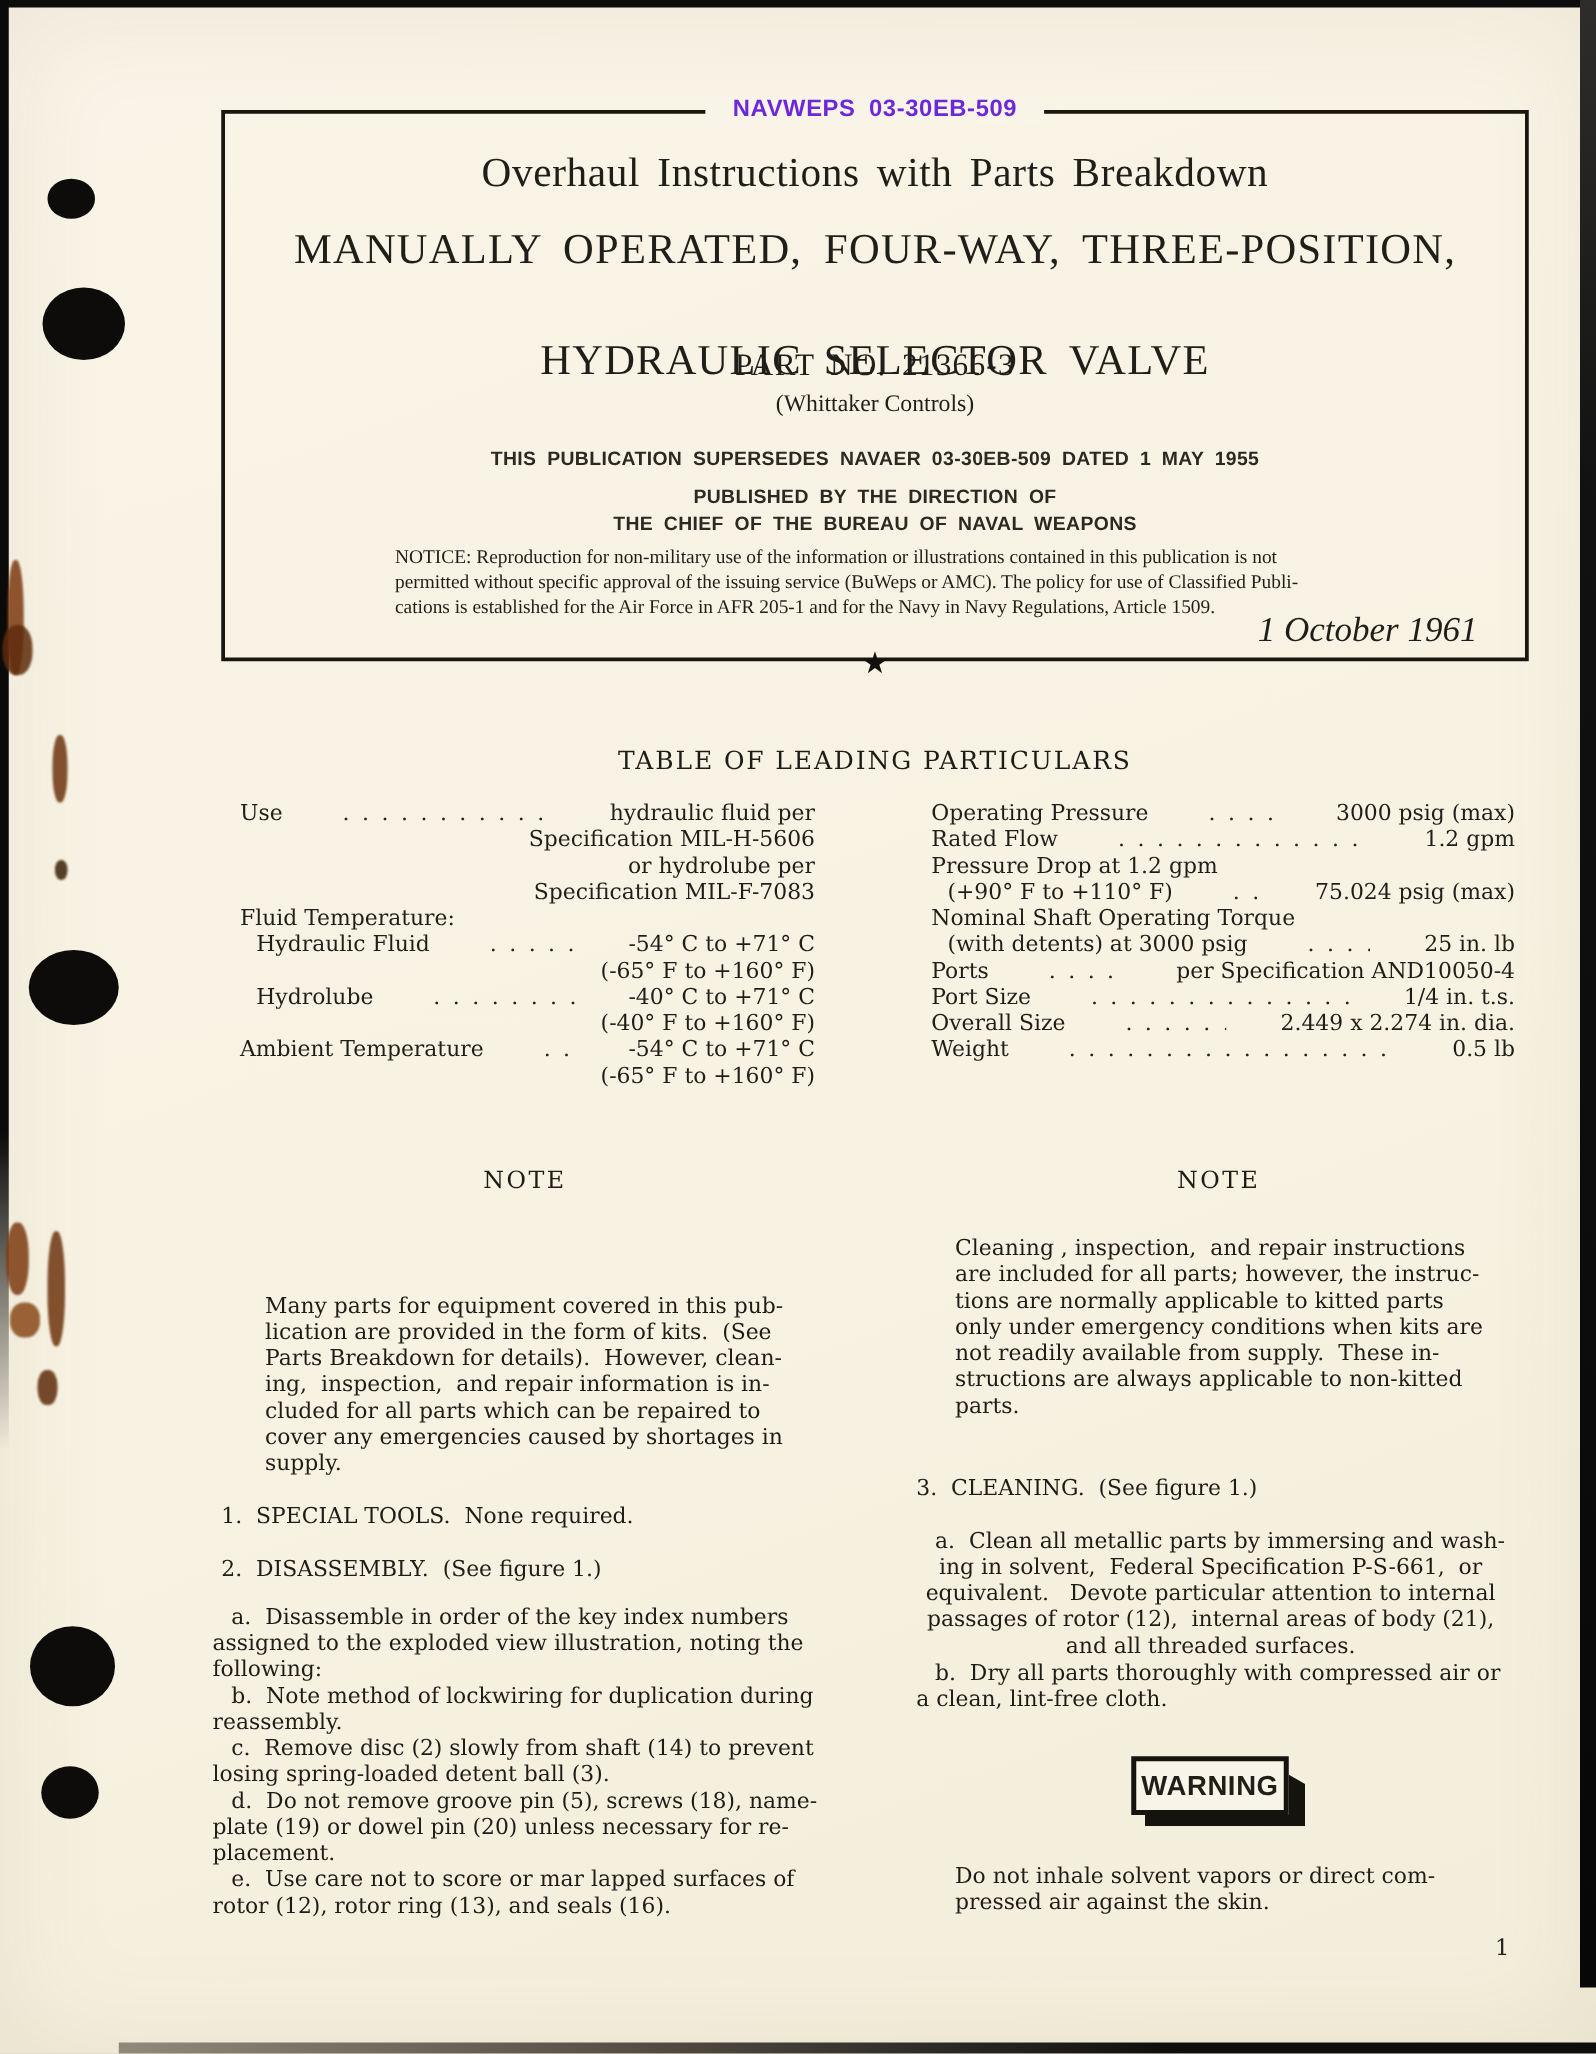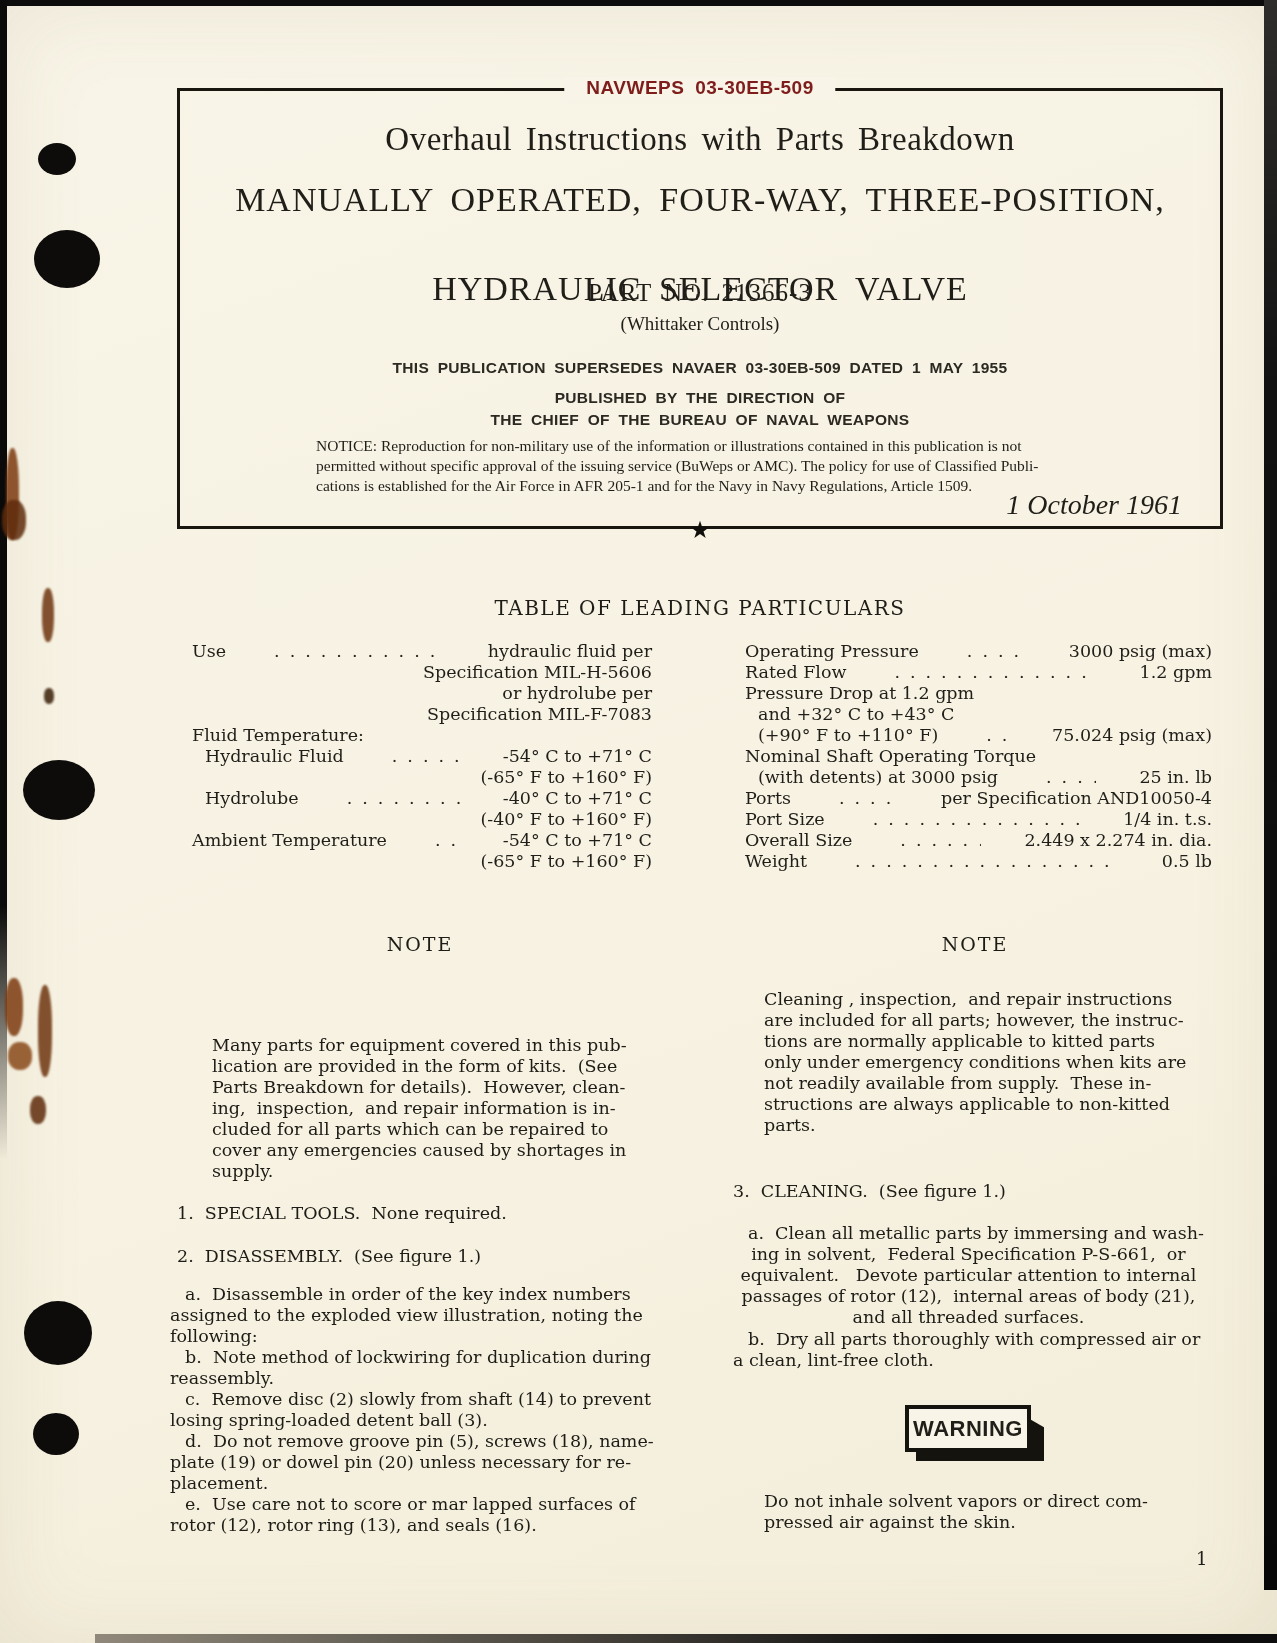--- a/index.html
+++ b/index.html
@@ -16,21 +16,21 @@
   .scan-bottom{position:absolute;left:95px;right:0;bottom:0;height:9px;
                background:linear-gradient(90deg,#90897b 0%,#4a463e 40%,#0d0d0d 72%);}
   .hole{position:absolute;background:#0d0c0a;border-radius:50%;}
   .stain{position:absolute;filter:blur(1px);opacity:.85;border-radius:45%;}
   
   .header-box{position:absolute;left:177px;top:88px;width:1046px;height:441px;
               border:3px solid #18160f;box-sizing:border-box;}
   .doc-number{position:absolute;top:-14px;left:50%;transform:translateX(-50%);
               background:#f8f4e7;padding:0 22px;white-space:nowrap;
               font-family:"Liberation Sans",sans-serif;font-size:19px;font-weight:700;
-              letter-spacing:.5px;word-spacing:5px;color:#7f1d1d;}
+              letter-spacing:.5px;word-spacing:5px;color:#6d28d9;}
   .hbc{position:absolute;left:0;width:100%;text-align:center;white-space:nowrap;}
   .hb-subtitle{top:30px;font-family:"Liberation Serif",serif;font-size:33px;letter-spacing:.5px;word-spacing:5px;}
   .hb-title1{top:90px;font-family:"Liberation Serif",serif;font-size:34px;letter-spacing:1px;word-spacing:8px;}
   .hb-title2{top:134px;font-family:"Liberation Serif",serif;font-size:34px;letter-spacing:1px;word-spacing:8px;margin-top:45px;}
   .hb-partno{top:188px;font-family:"Liberation Serif",serif;font-size:25px;letter-spacing:1px;word-spacing:5px;}
   .hb-mfr{top:222px;font-family:"Liberation Serif",serif;font-size:19px;}
   .hb-gothic{font-family:"Liberation Sans",sans-serif;font-weight:700;font-size:15.5px;
              letter-spacing:.3px;word-spacing:4px;color:#2b2922;}
   .hb-supersedes{top:268px;}
   .hb-pub1{top:298px;}
@@ -142,21 +142,20 @@
         <span class="sl">Operating Pressure</span>
         <span class="sd">................................................................................</span>
         <span class="sv">3000 psig (max)</span>
       </div>
       <div class="spec-row">
         <span class="sl">Rated Flow</span>
         <span class="sd">................................................................................</span>
         <span class="sv">1.2 gpm</span>
       </div>
       <div class="spec-row">Pressure Drop at 1.2 gpm</div>
-      <div class="spec-row indent">and +32° C to +43° C</div>
       <div class="spec-row indent">
         <span class="sl">(+90° F to +110° F)</span>
         <span class="sd">................................................................................</span>
         <span class="sv">75.024 psig (max)</span>
       </div>
       <div class="spec-row">Nominal Shaft Operating Torque</div>
       <div class="spec-row indent">
         <span class="sl">(with detents) at 3000 psig</span>
         <span class="sd">................................................................................</span>
         <span class="sv">25 in. lb</span>

